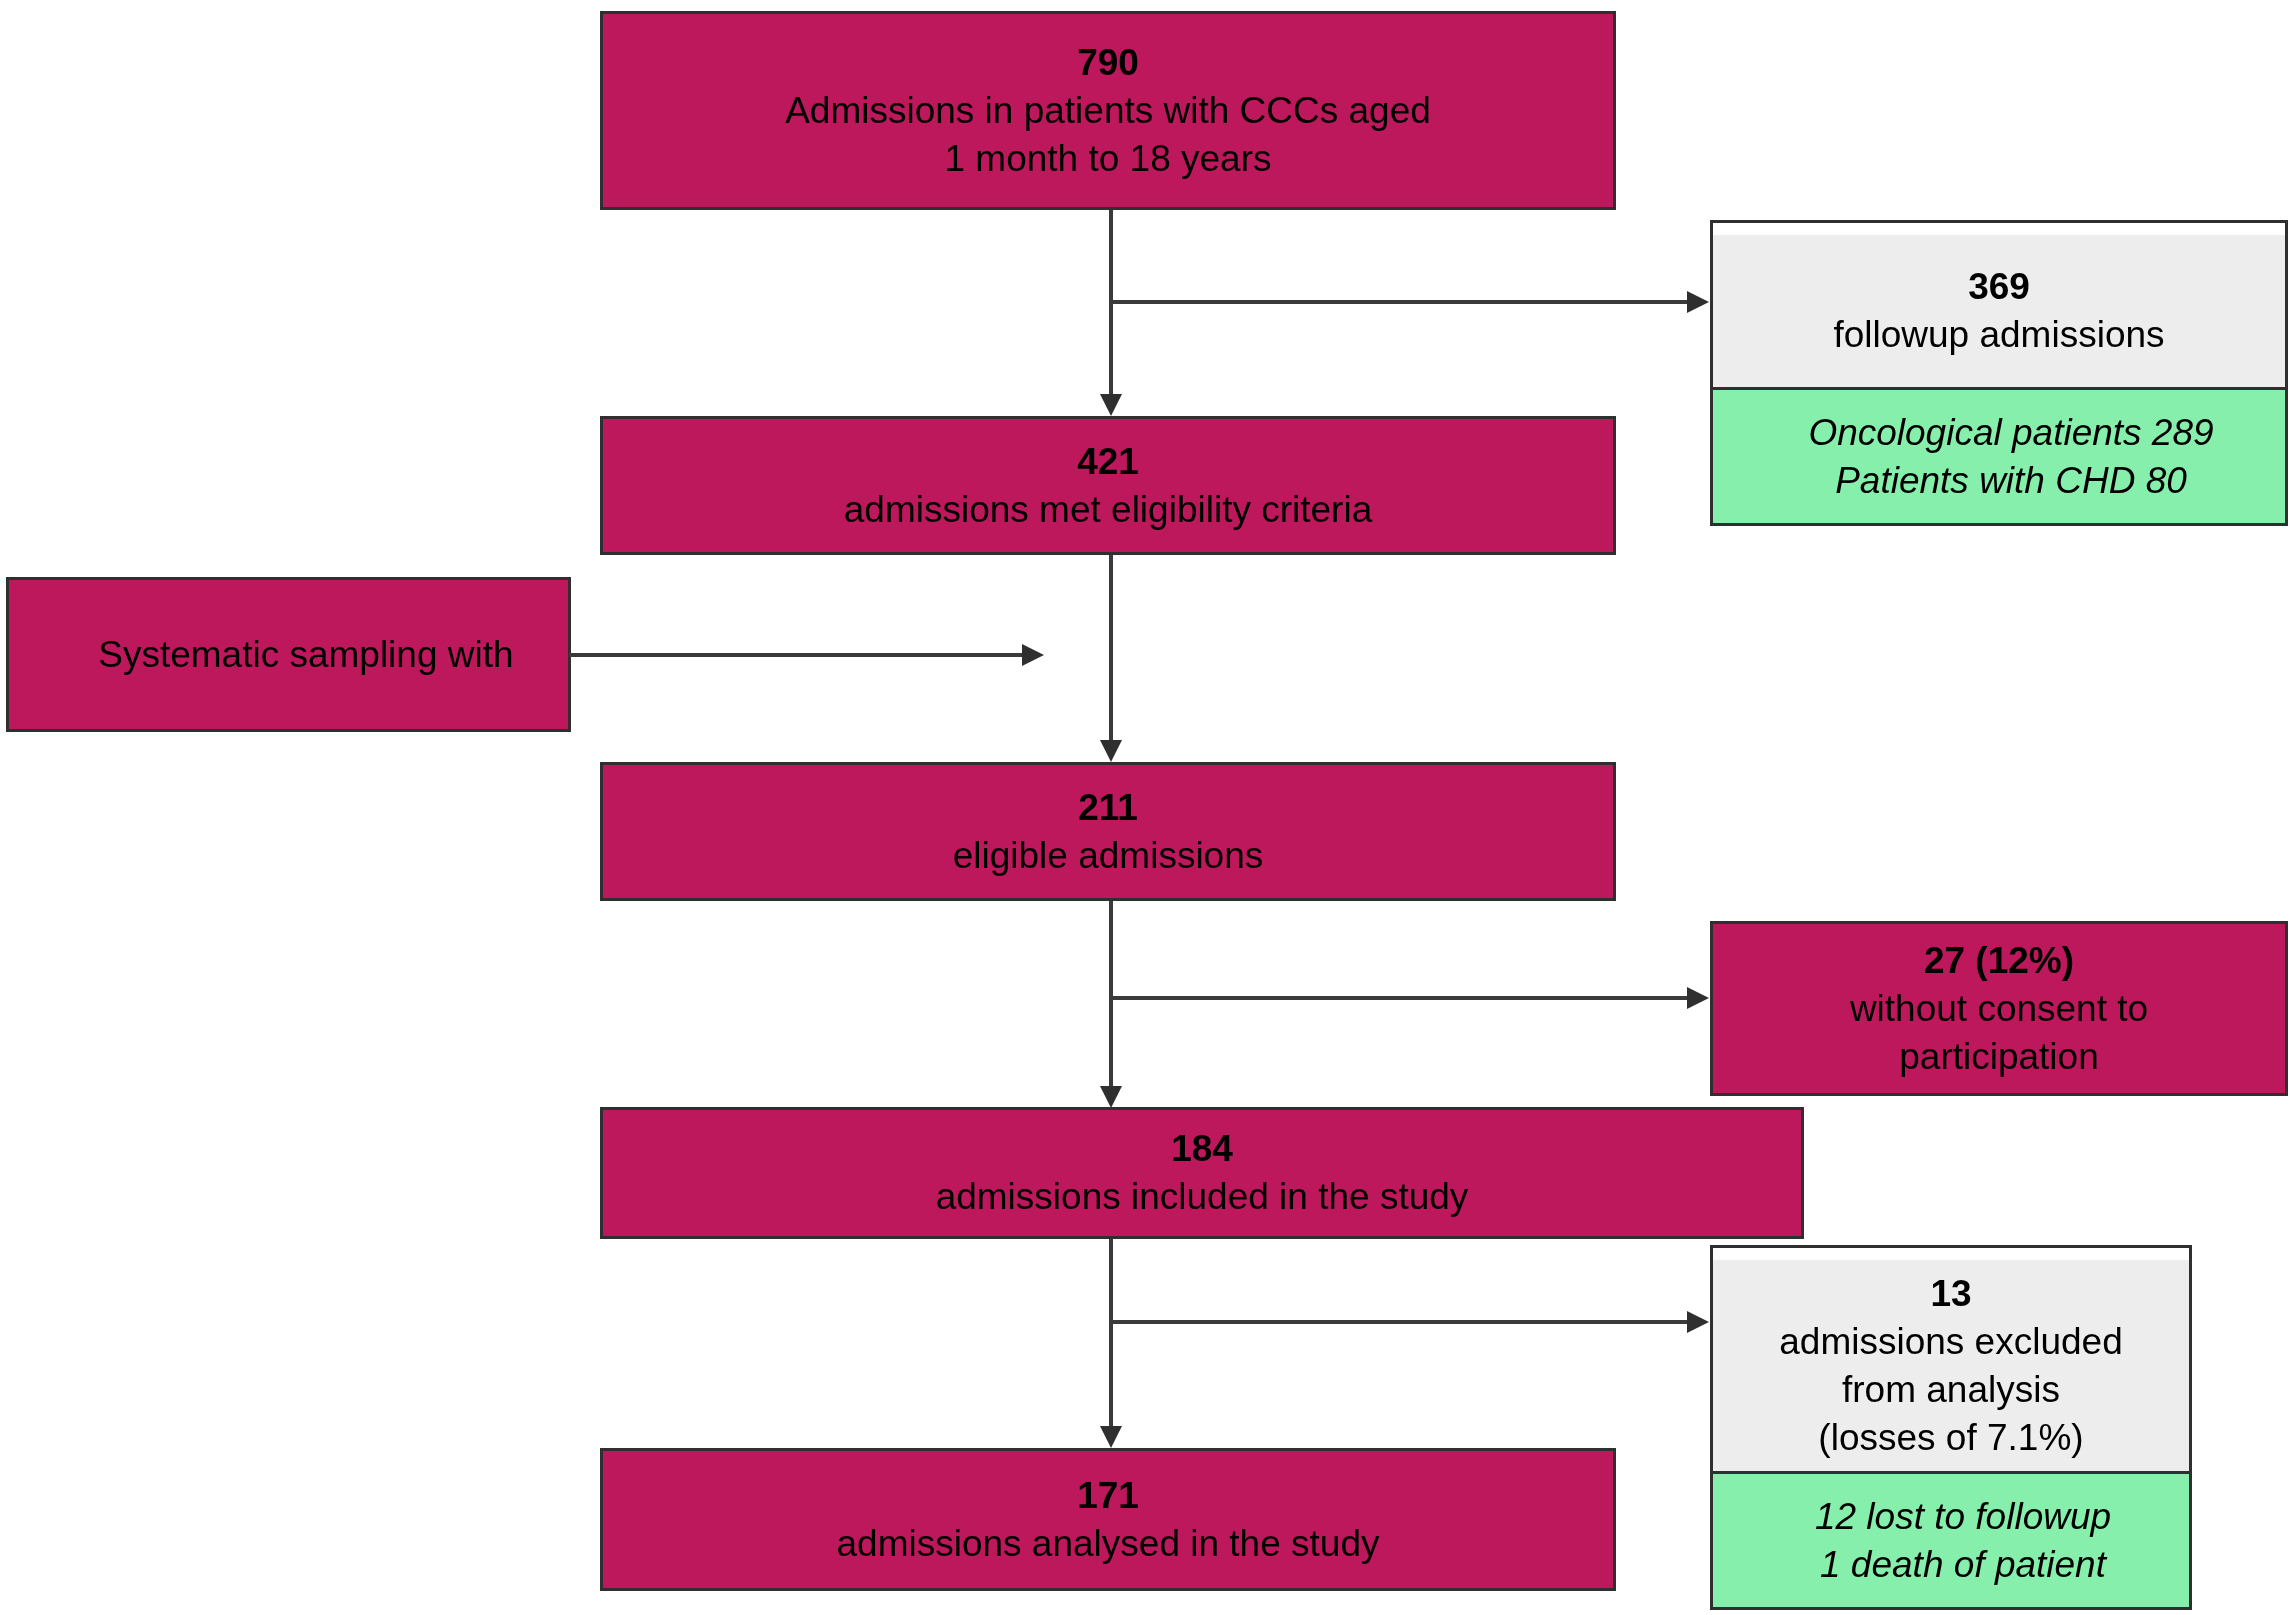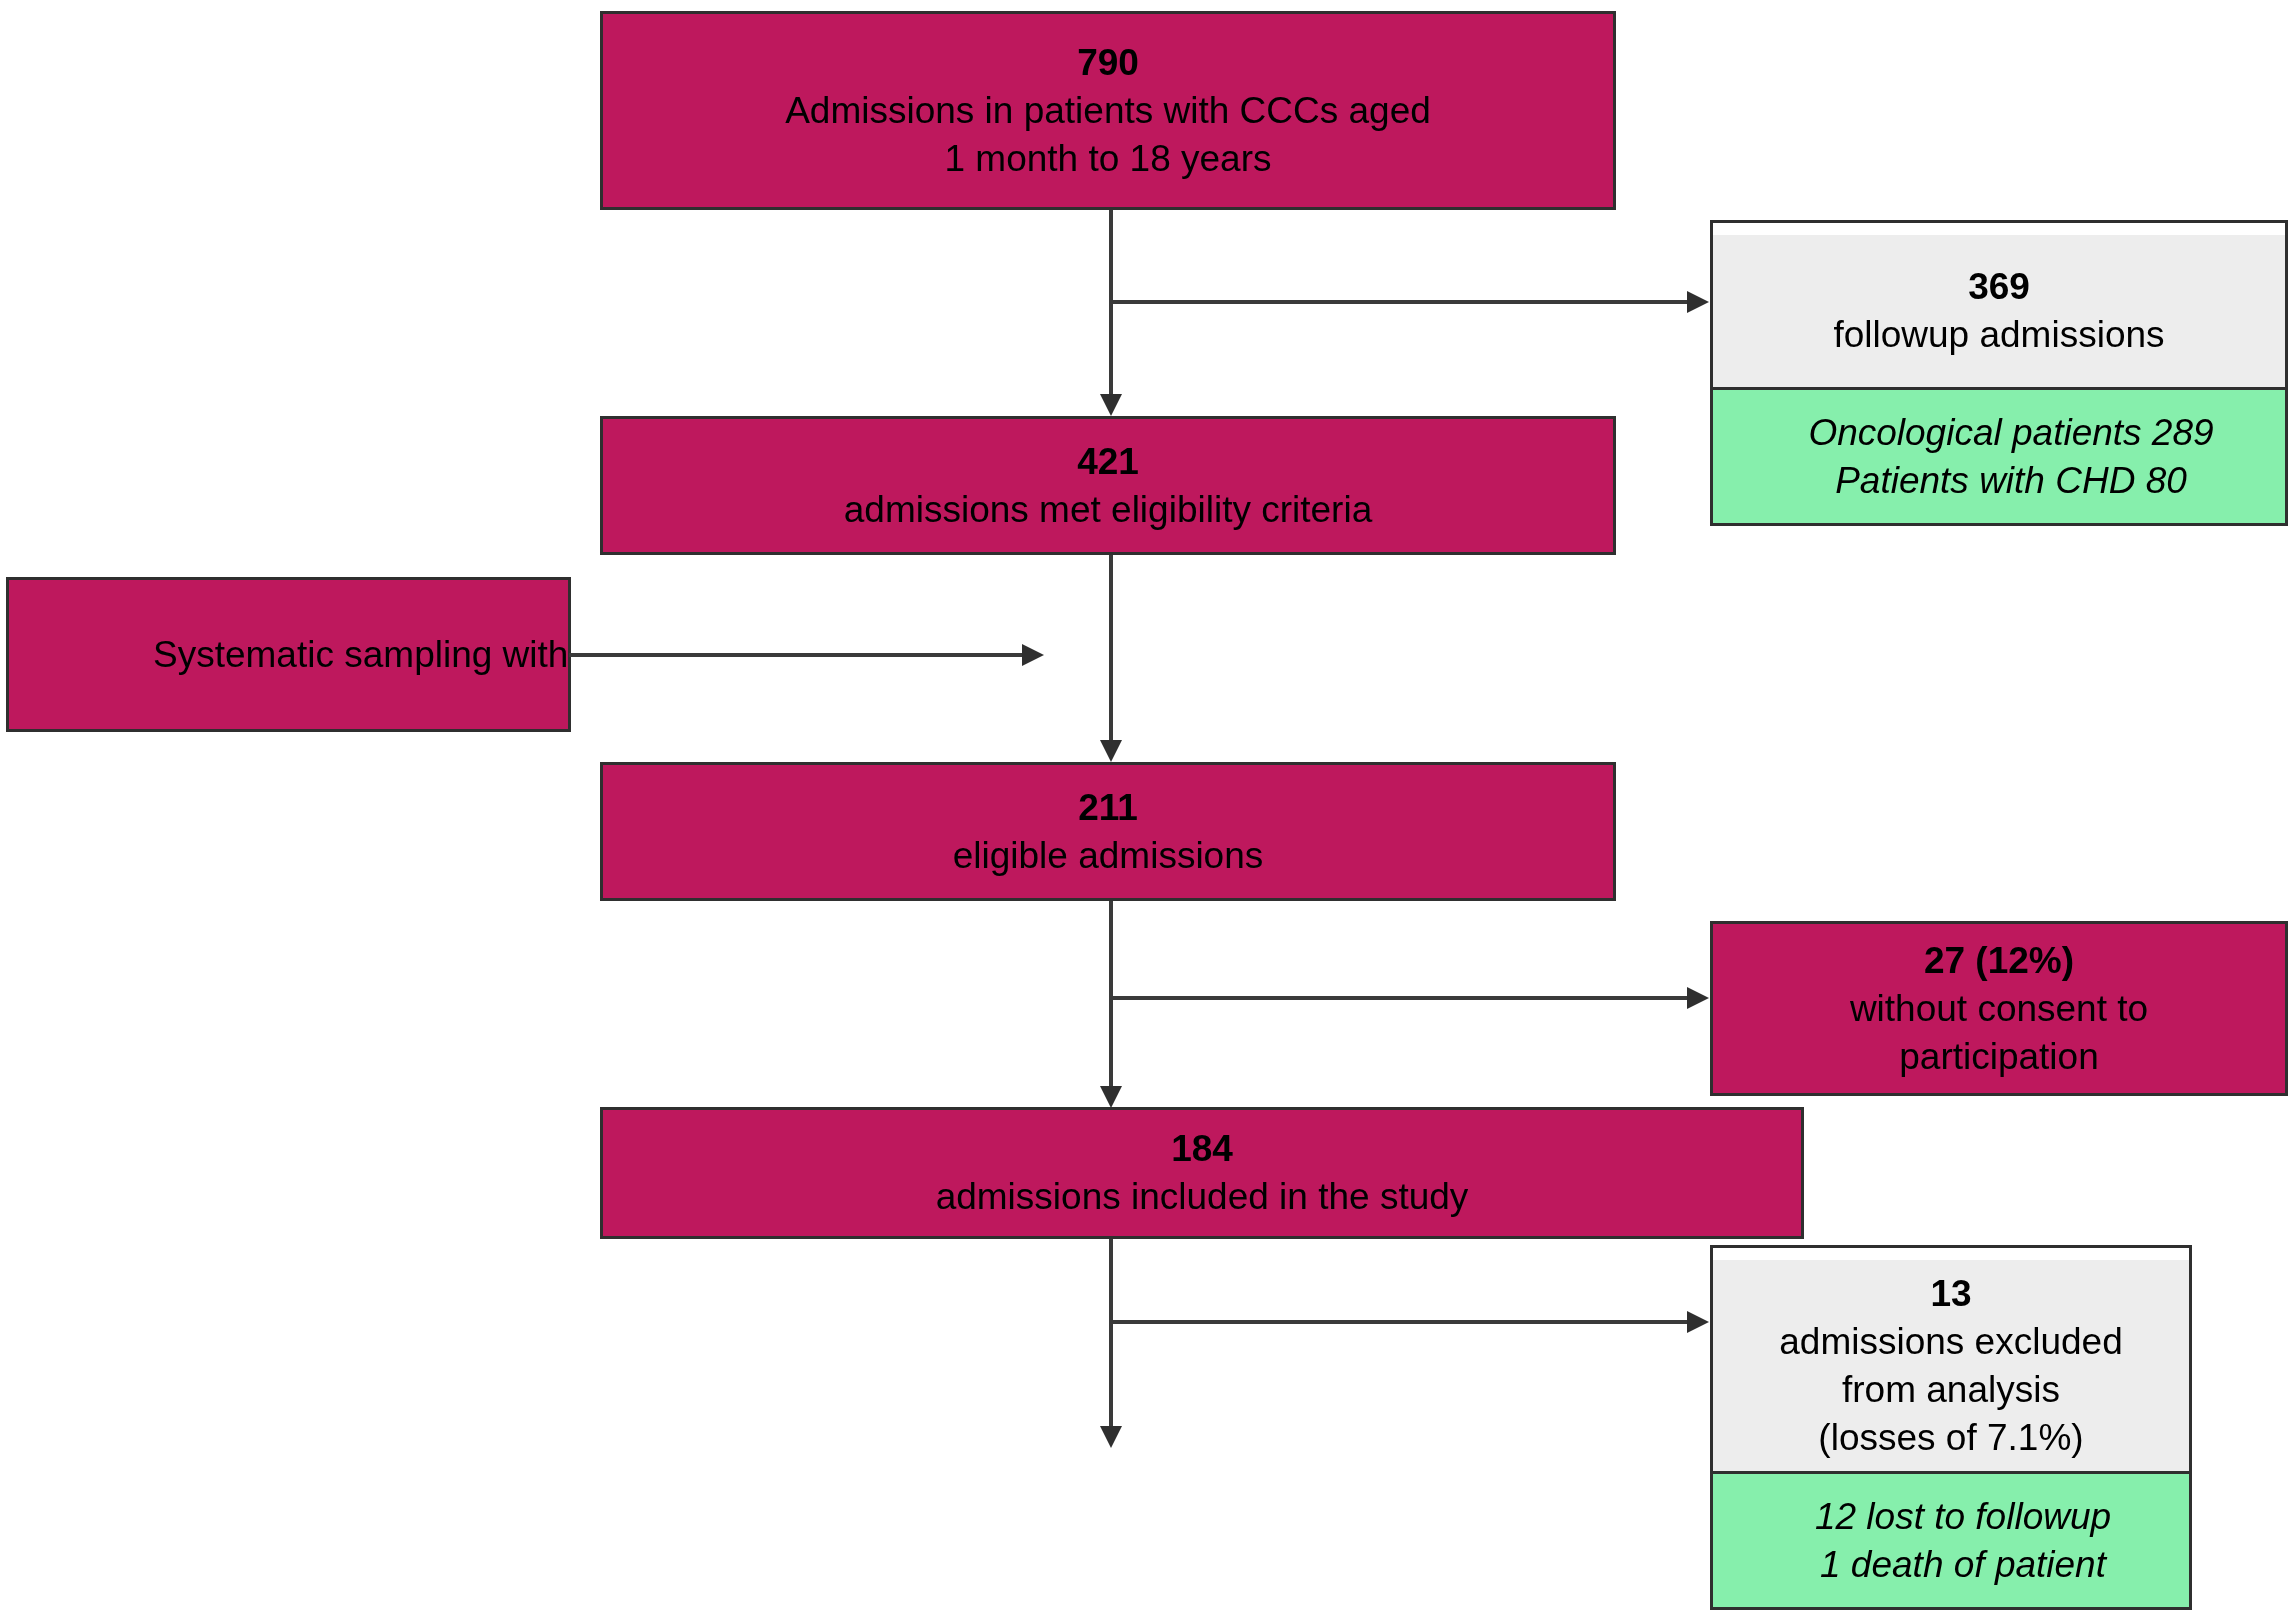--- a/index.html
+++ b/index.html
@@ -55,21 +55,21 @@
     display: flex;
     flex-direction: column;
     justify-content: center;
     text-align: center;
     padding-left: 24px;
     font-style: italic;
   }
 
   
   .leftbox {
-    align-items: flex-end;
+    align-items: center;
     text-align: left;
     padding-left: 34px;
   }
 
   
   .vline { position: absolute; width: 3.7px; background: #3a3a3a; }
   .hline { position: absolute; height: 3.7px; background: #3a3a3a; }
   .arrow-down {
     position: absolute; width: 0; height: 0;
     border-left: 11px solid transparent;
@@ -102,20 +102,24 @@
   <div class="box" style="left:600px; top:762px; width:1016px; height:139px;">
     <div class="num">211</div>
     <div>eligible admissions</div>
   </div>
 
   <div class="box" style="left:600px; top:1107px; width:1204px; height:132px;">
     <div class="num">184</div>
     <div>admissions included in the study</div>
   </div>
 
+  <div class="box" style="left:600px; top:1448px; width:1016px; height:143px;">
+    <div class="num">171</div>
+    <div>admissions analysed in the study</div>
+  </div>
 
   <div class="box leftbox" style="left:6.4px; top:577px; width:565px; height:155px;">
     <div>Systematic sampling with</div>
   </div>
 
   <div class="compound" style="left:1710px; top:220px; width:578px; height:306px;">
     <div class="head" style="height:155px;">
       <div class="num">369</div>
       <div>followup admissions</div>
     </div>

